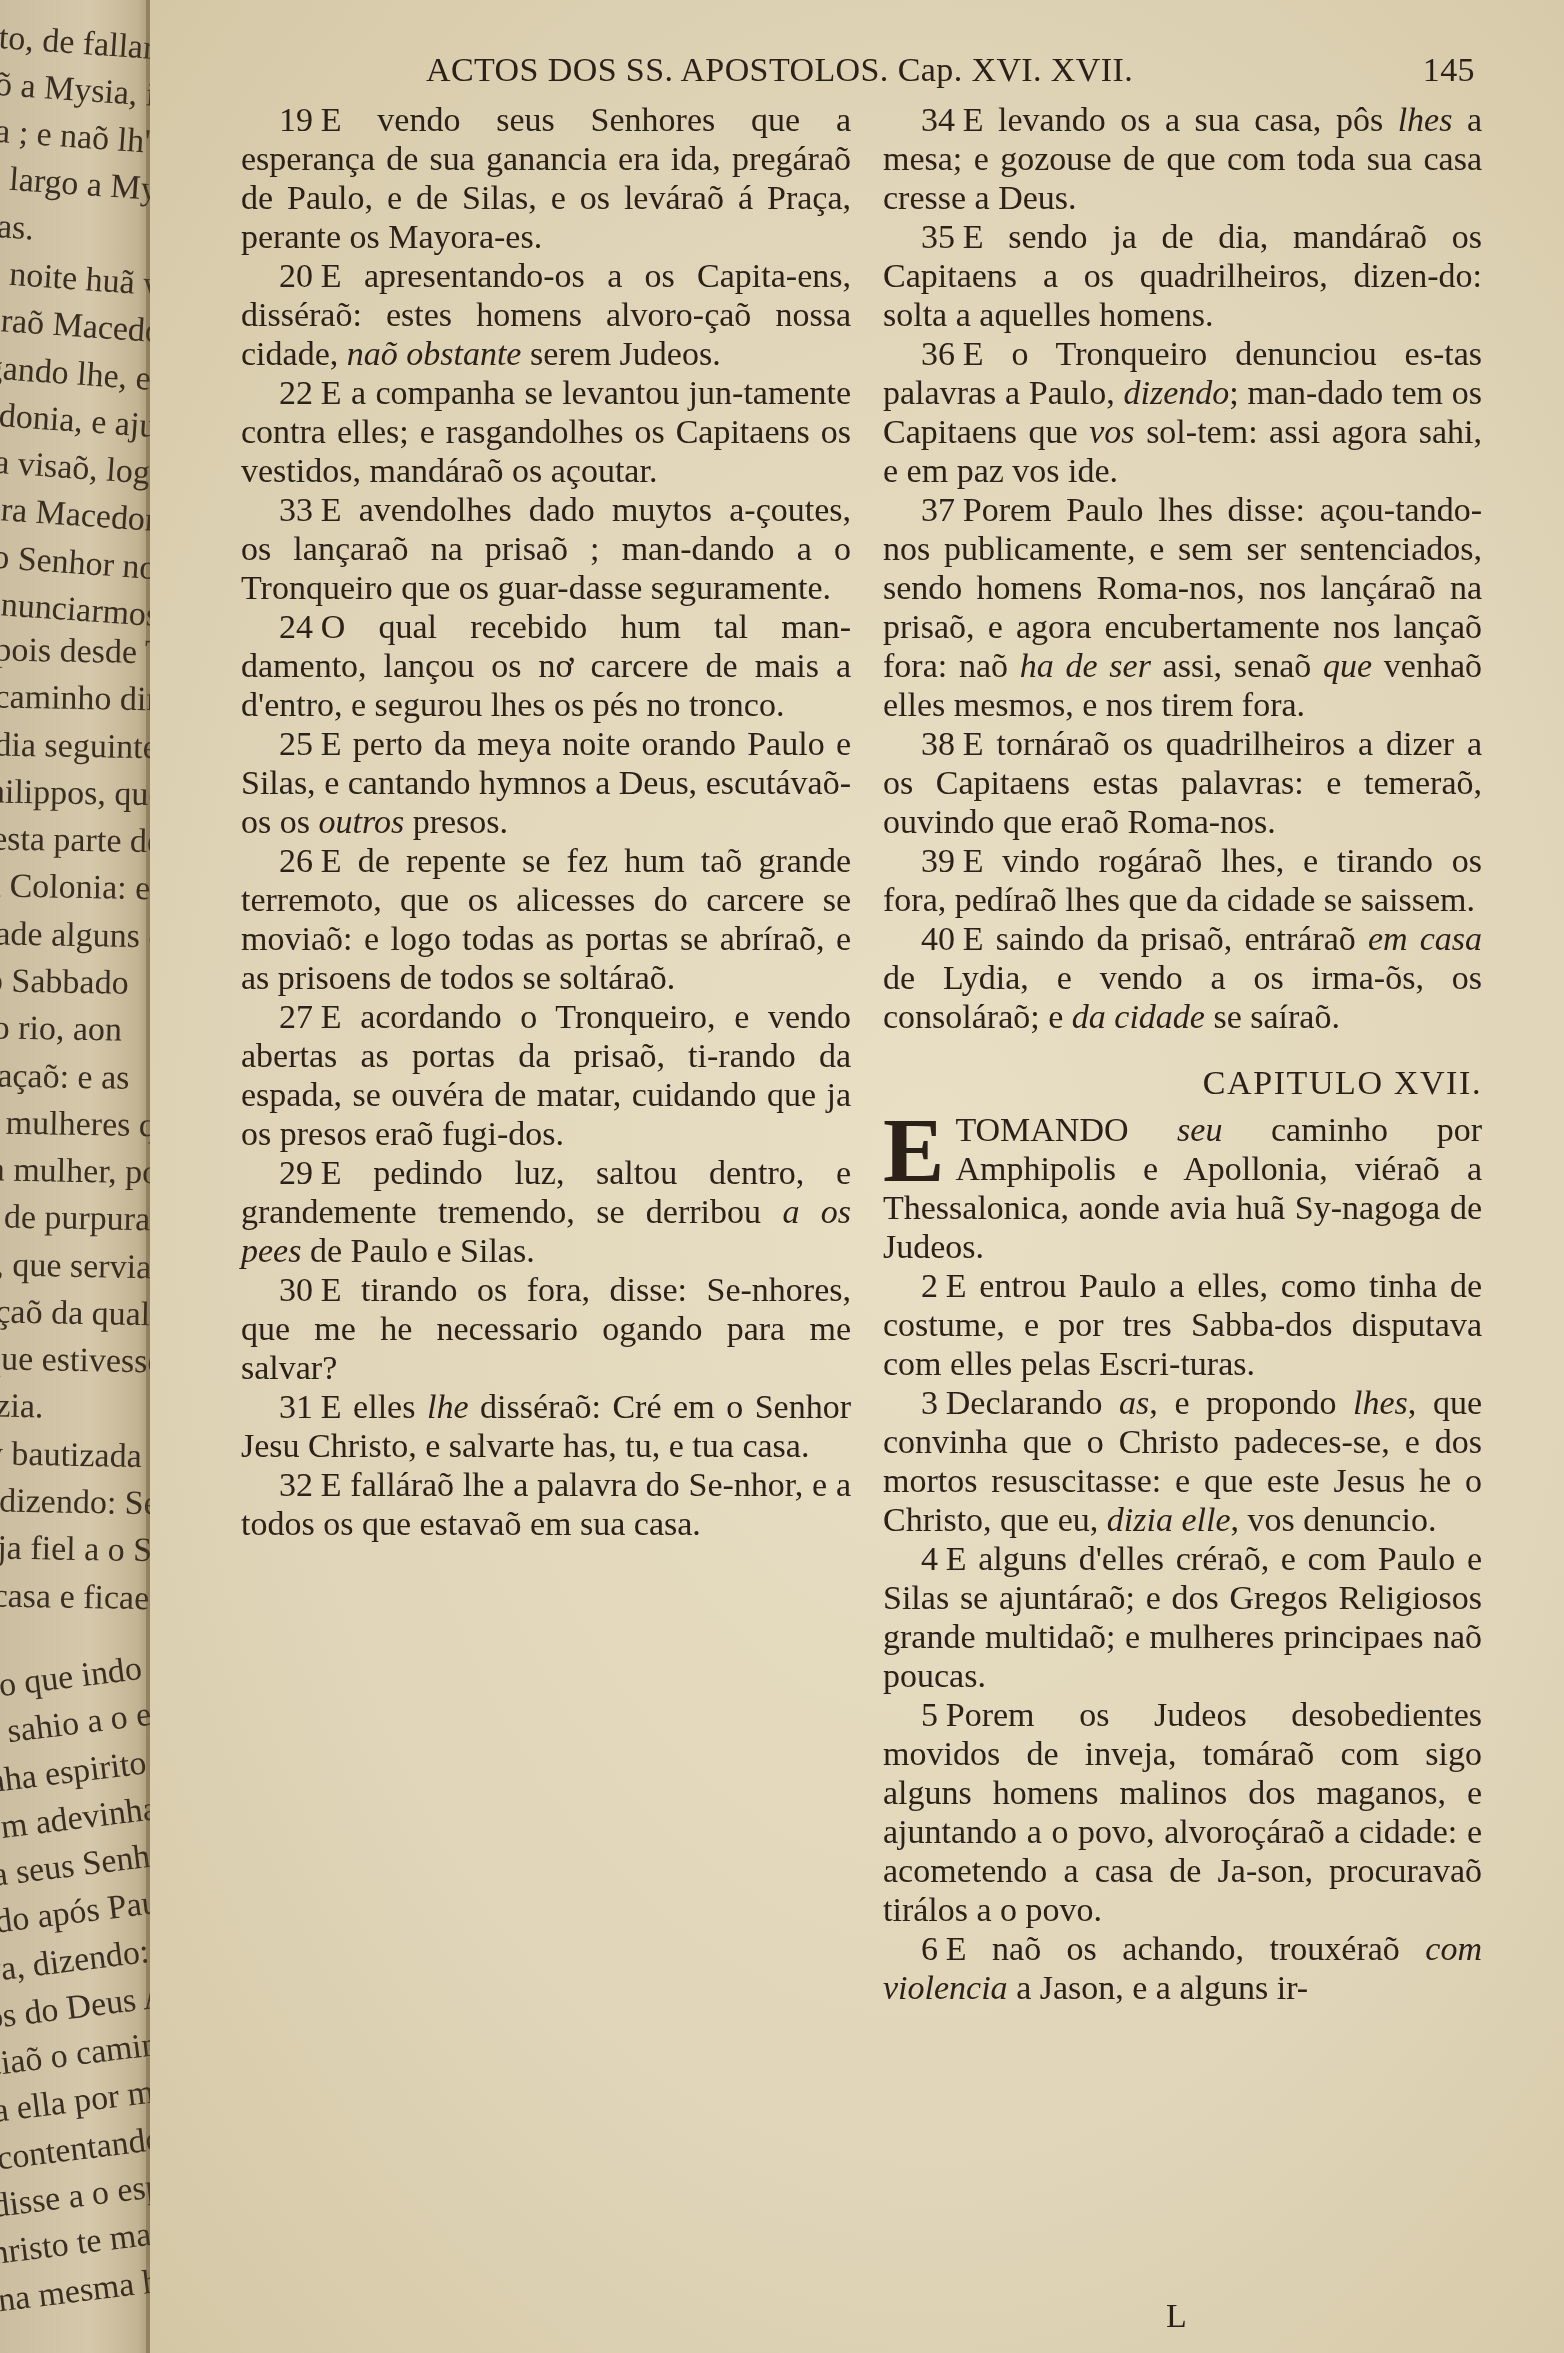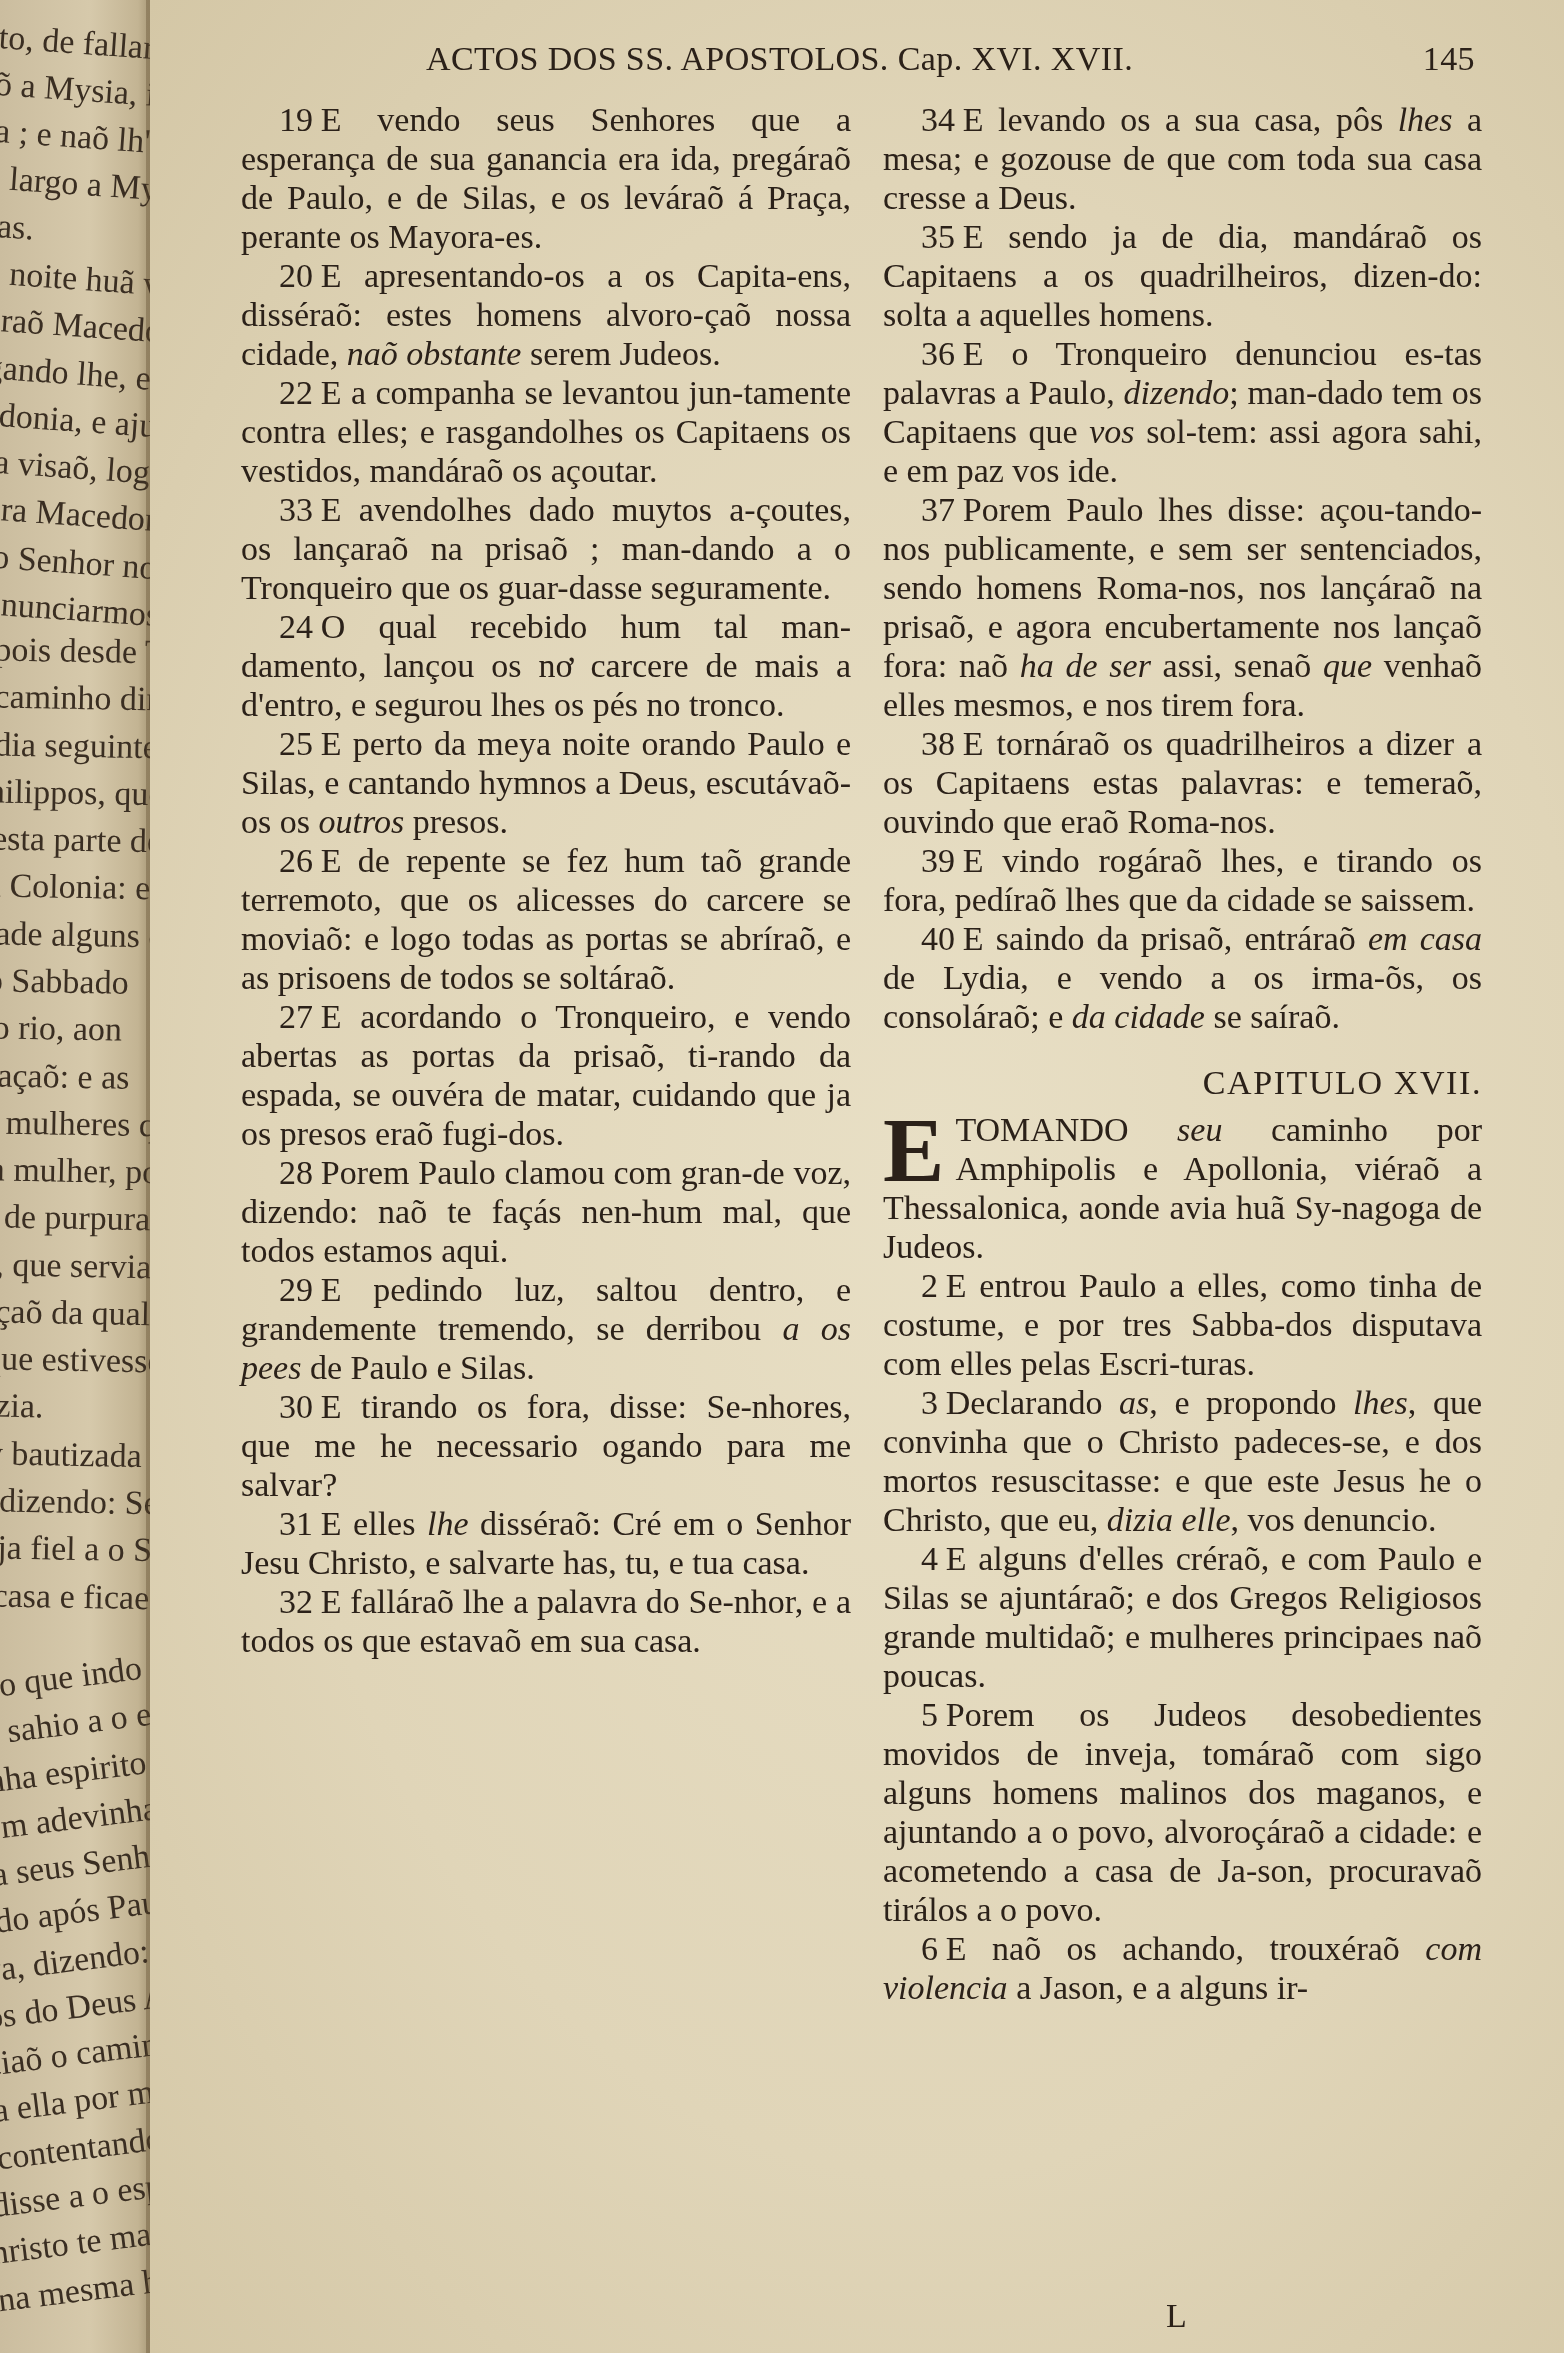--- a/index.html
+++ b/index.html
@@ -22,21 +22,21 @@
   .gutter-shadow {
     position: absolute; left: 146px; top: 0; width: 31px; height: 2354px;
     background: linear-gradient(90deg, rgba(90,70,40,0.35), rgba(90,70,40,0));
   }
   
   .page {
     position: absolute; left: 150px; top: 0; right: 0; bottom: 0;
     background: radial-gradient(ellipse at 55% 50%, #e8dfc5 0%, #e0d5b8 60%, #d4c7a6 100%);
   }
   .running-head {
-    position: absolute; left: 426px; top: 40px; width: 1049px; height: 47px;
+    position: absolute; left: 426px; top: 51px; width: 1049px; height: 47px;
     font-size: 34px; letter-spacing: 0.4px;
   }
   .running-head .title { position: absolute; left: 0; top: 0; }
   .running-head .folio { position: absolute; right: 0; top: 0; }
   .col {
     position: absolute; top: 100px; width: 610px;
     font-size: 34px; line-height: 39px; text-align: justify;
   }
   .col.left { left: 241px; }
   .col.right { left: 883px; width: 599px; }
@@ -120,21 +120,20 @@
 
 <div class="col left" id="leftcol">
     <p class="verse"><span class="num">19</span><span>E vendo seus Senhores que a esperança de sua ganancia era ida, pregáraõ de Paulo, e de Silas, e os leváraõ á Praça, perante os Mayora-es.</span></p>
     <p class="verse"><span class="num">20</span><span>E apresentando-os a os Capita-ens, disséraõ: estes homens alvoro-çaõ nossa cidade, <i>naõ obstante</i> serem Judeos.</span></p>
     <p class="verse"><span class="num">22</span><span>E a companha se levantou jun-tamente contra elles; e rasgandolhes os Capitaens os vestidos, mandáraõ os açoutar.</span></p>
     <p class="verse"><span class="num">33</span><span>E avendolhes dado muytos a-çoutes, os lançaraõ na prisaõ ; man-dando a o Tronqueiro que os guar-dasse seguramente.</span></p>
     <p class="verse"><span class="num">24</span><span>O qual recebido hum tal man-damento, lançou os nơ carcere de mais a d'entro, e segurou lhes os pés no tronco.</span></p>
     <p class="verse"><span class="num">25</span><span>E perto da meya noite orando Paulo e Silas, e cantando hymnos a Deus, escutávaõ-os os <i>outros</i> presos.</span></p>
     <p class="verse"><span class="num">26</span><span>E de repente se fez hum taõ grande terremoto, que os alicesses do carcere se moviaõ: e logo todas as portas se abríraõ, e as prisoens de todos se soltáraõ.</span></p>
     <p class="verse"><span class="num">27</span><span>E acordando o Tronqueiro, e vendo abertas as portas da prisaõ, ti-rando da espada, se ouvéra de matar, cuidando que ja os presos eraõ fugi-dos.</span></p>
-    <p class="verse"><span class="num">28</span><span>Porem Paulo clamou com gran-de voz, dizendo: naõ te façás nen-hum mal, que todos estamos aqui.</span></p>
     <p class="verse"><span class="num">29</span><span>E pedindo luz, saltou dentro, e grandemente tremendo, se derribou <i>a os pees</i> de Paulo e Silas.</span></p>
     <p class="verse"><span class="num">30</span><span>E tirando os fora, disse: Se-nhores, que me he necessario ogando para me salvar?</span></p>
     <p class="verse"><span class="num">31</span><span>E elles <i>lhe</i> disséraõ: Cré em o Senhor Jesu Christo, e salvarte has, tu, e tua casa.</span></p>
     <p class="verse"><span class="num">32</span><span>E falláraõ lhe a palavra do Se-nhor, e a todos os que estavaõ em sua casa.</span></p>
   </div>
 
 <div class="col right">
   <div id="rightcol">
       <p class="verse"><span class="num">34</span><span>E levando os a sua casa, pôs <i>lhes</i> a mesa; e gozouse de que com toda sua casa cresse a Deus.</span></p>
       <p class="verse"><span class="num">35</span><span>E sendo ja de dia, mandáraõ os Capitaens a os quadrilheiros, dizen-do: solta a aquelles homens.</span></p>

